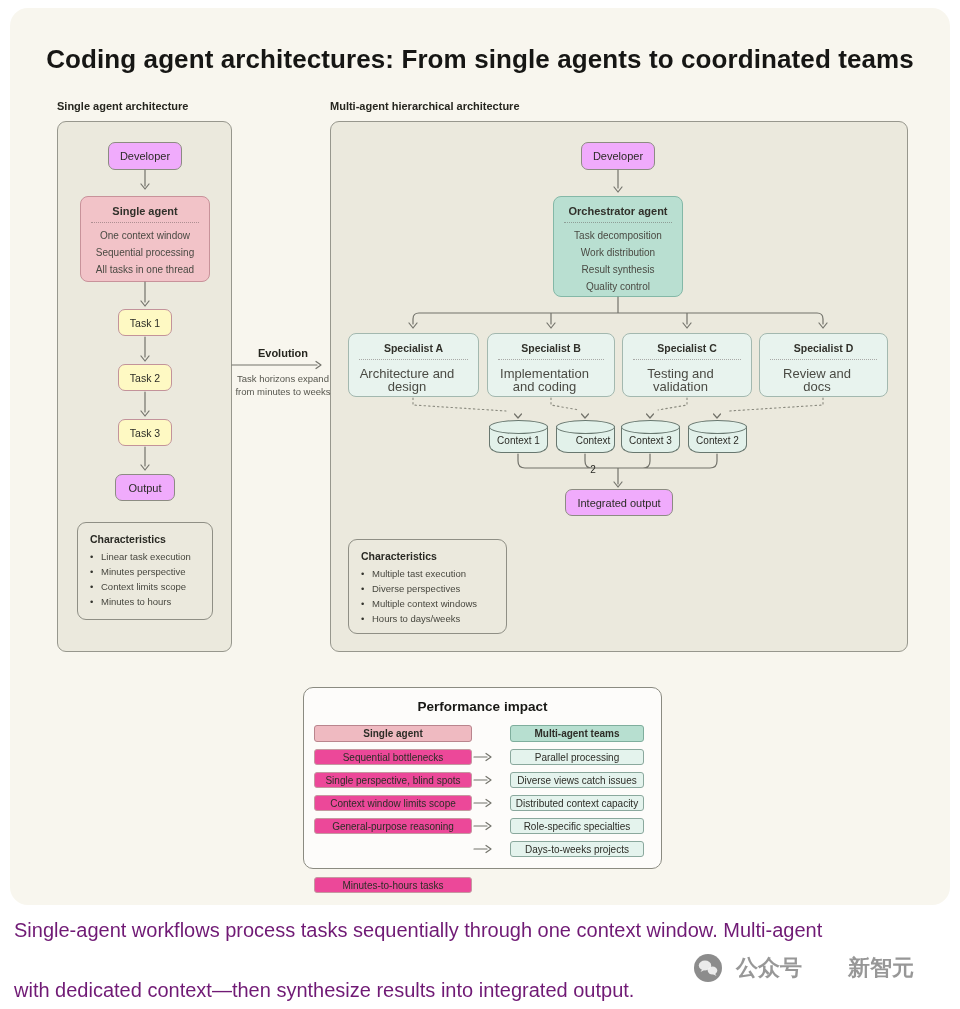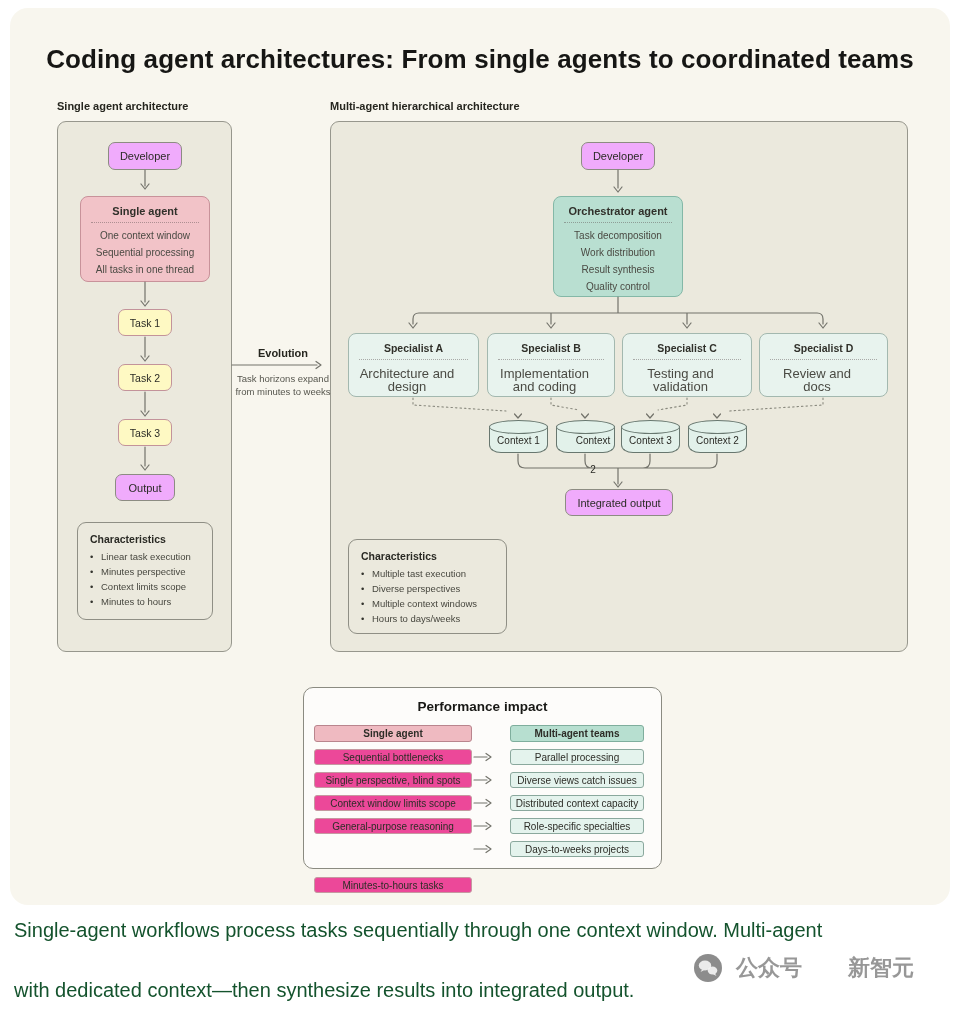--- a/index.html
+++ b/index.html
@@ -40,21 +40,21 @@
   .perf-title { position:absolute; left:303px; top:699px; width:359px; text-align:center; font-size:13.5px; font-weight:700; color:#181815; }
   .pcell { position:absolute; height:16px; display:flex; align-items:center; justify-content:center; font-size:10px; border-radius:3px; color:#2d2d27; }
   .pcell.hdr { height:17px; font-weight:700; }
   .ph-pink { background:#efbac1; border:1.1px solid #b9858d; }
   .ph-green { background:#b7dfd0; border:1.1px solid #7fae9d; }
   .pr-pink { background:#ec4899; border:1.1px solid #c598a0; }
   .pr-green { background:#e4f3ed; border:1.1px solid #8aa89d; }
   .pcell.l { left:314px; width:158px; }
   .pcell.r { left:510px; width:134px; }
 
-  .caption-line { position:absolute; left:14px; width:940px; font-size:20px; color:#14532d; }
+  .caption-line { position:absolute; left:14px; width:940px; font-size:20px; color:#701a75; }
   .watermark { position:absolute; left:692px; top:952px; display:flex; align-items:center; gap:12px; z-index:5; }
   .wm-text { font-size:22px; font-weight:600; color:rgba(125,125,125,.8); }
   .wm-gap { width:22px; }
   svg.connectors { position:absolute; left:0; top:0; width:960px; height:1009px; pointer-events:none; }
 </style>
 </head>
 <body>
 
 <div class="page">
   <div class="canvas"></div>

